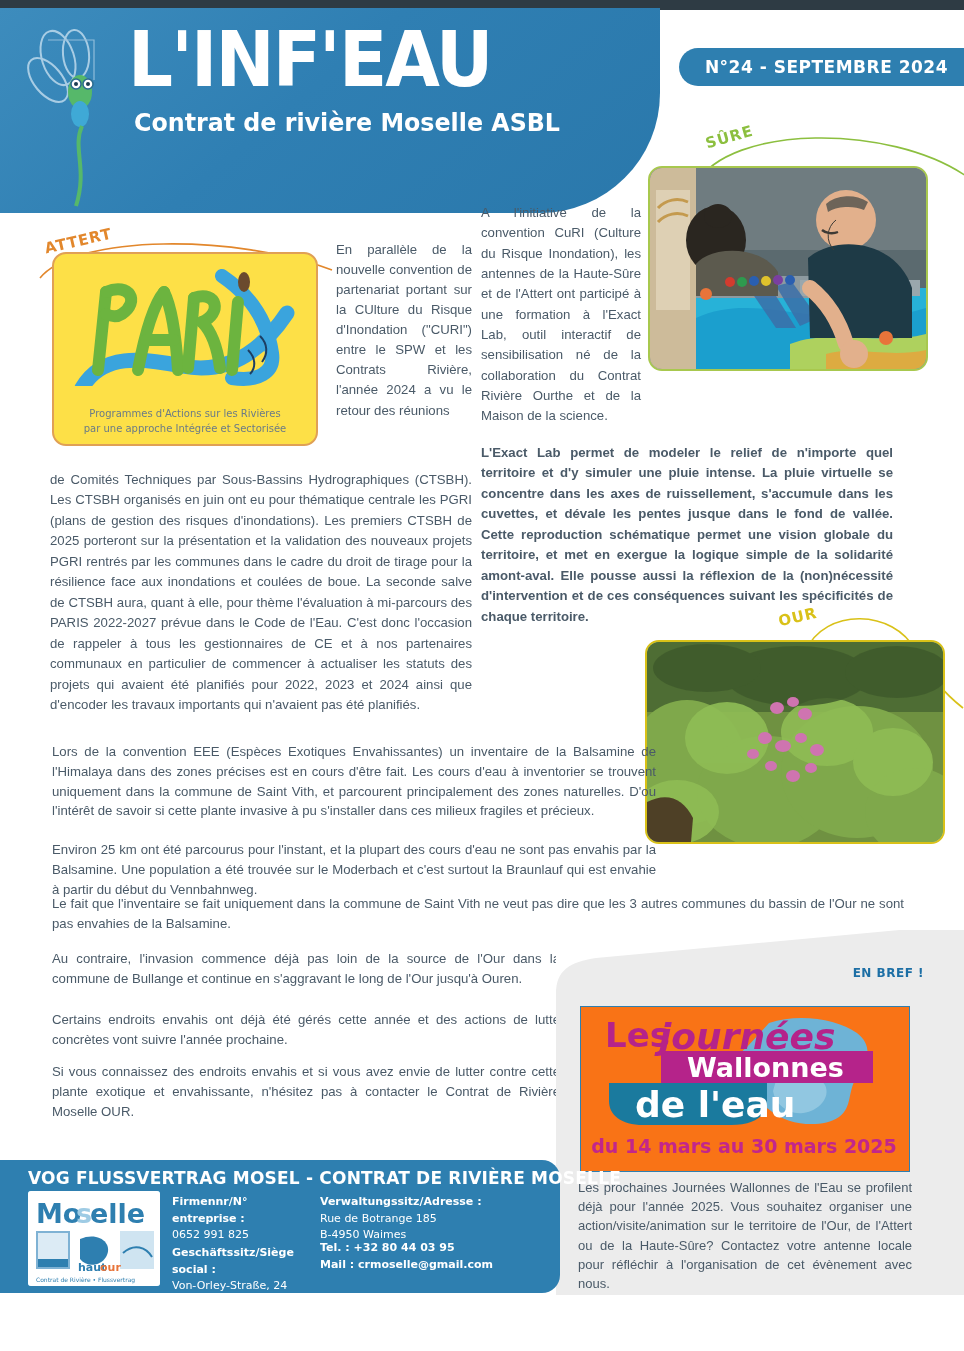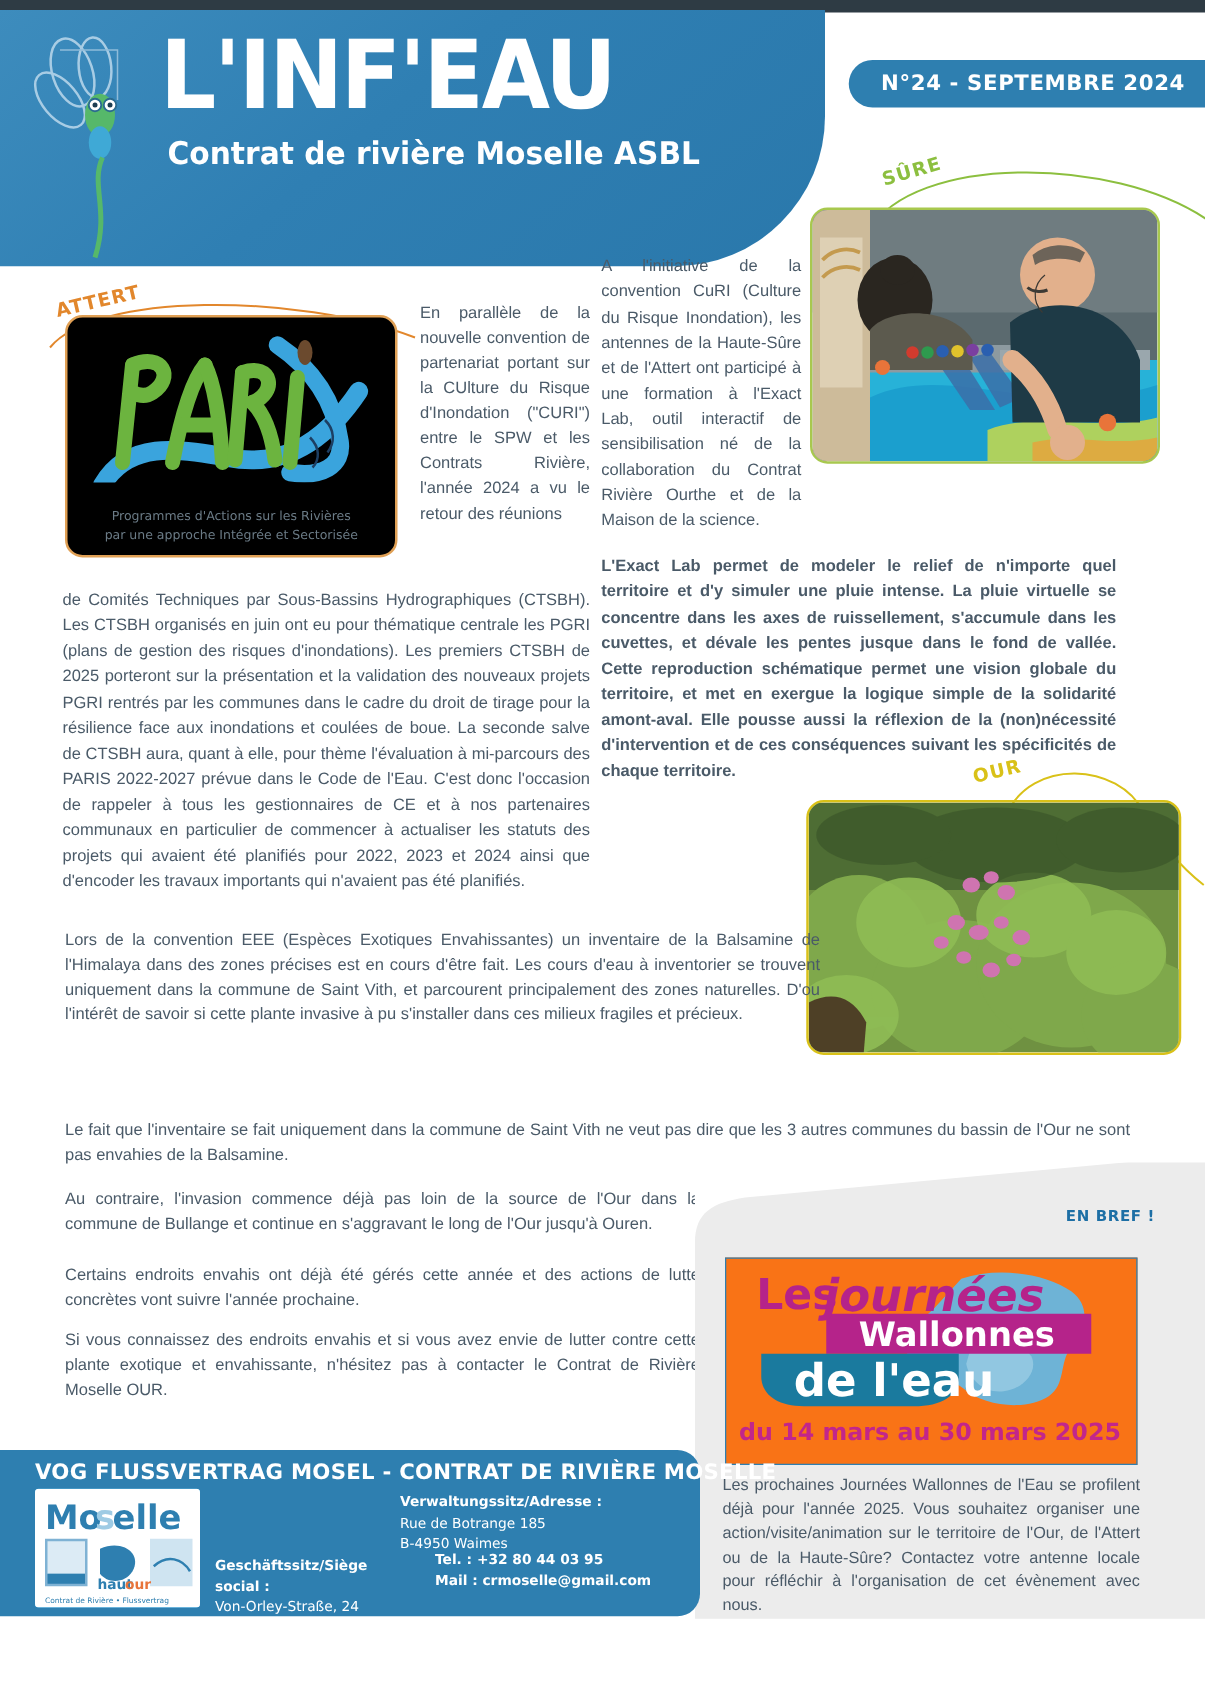--- a/index.html
+++ b/index.html
@@ -51,21 +51,21 @@
     position:absolute;font-weight:bold;font-size:15px;
     letter-spacing:1px;font-family:"DejaVu Sans", sans-serif;
   }
   .tag-attert{left:44px;top:232px;color:#e2872c;transform:rotate(-13deg);}
   .tag-sure{left:705px;top:128px;color:#8cbf3f;transform:rotate(-16deg);}
   .tag-our{left:778px;top:608px;color:#d9c118;transform:rotate(-13deg);}
 
   
   .paris-box{
     position:absolute;left:52px;top:252px;width:262px;height:190px;
-    border:2px solid #e0a055;border-radius:14px;background:#000000;
+    border:2px solid #e0a055;border-radius:14px;background:#fde047;
     overflow:hidden;
   }
   .paris-word{
     position:absolute;left:18px;top:4px;width:230px;height:128px;
   }
   .paris-cap{
     position:absolute;left:12px;bottom:8px;width:238px;
     text-align:center;font-size:10px;color:#6b7b86;line-height:1.45;
     font-family:"DejaVu Sans", sans-serif;
   }
@@ -154,21 +154,21 @@
     background:#7dd3fc;border-radius:3px;overflow:hidden;
   }
   .fcol{
     position:absolute;color:#ffffff;font-size:11px;line-height:1.5;
     font-family:"DejaVu Sans", sans-serif;
   }
   .fcol b{font-weight:bold;}
   .fc1a{left:172px;top:1194px;width:140px;}
   .fc1b{left:172px;top:1245px;width:150px;}
   .fc2a{left:320px;top:1194px;width:180px;}
-  .fc2b{left:320px;top:1240px;width:190px;margin-left:28px;}
+  .fc2b{left:320px;top:1240px;width:190px;}
 
   .logo-strip{
     position:absolute;left:0;top:1298px;width:964px;height:53px;
     background:#ffffff;
   }
 </style>
 </head>
 <body>
 
 <div class="page">
@@ -315,20 +315,21 @@
         <ellipse cx="170" cy="108" rx="7" ry="6"></ellipse>
         <ellipse cx="124" cy="124" rx="6" ry="5"></ellipse>
         <ellipse cx="146" cy="134" rx="7" ry="6"></ellipse>
         <ellipse cx="164" cy="126" rx="6" ry="5"></ellipse>
         <ellipse cx="106" cy="112" rx="6" ry="5"></ellipse>
       </g>
     </svg>
   </div>
 
   <div class="mid mid-1">Lors de la convention EEE (Espèces Exotiques Envahissantes) un inventaire de la Balsamine de l'Himalaya dans des zones précises est en cours d'être fait. Les cours d'eau à inventorier se trouvent uniquement dans la commune de Saint Vith, et parcourent principalement des zones naturelles. D'ou l'intérêt de savoir si cette plante invasive à pu s'installer dans ces milieux fragiles et précieux.</div>
+  <div class="mid mid-2">Environ 25 km ont été parcourus pour l'instant, et la plupart des cours d'eau ne sont pas envahis par la Balsamine. Une population a été trouvée sur le Moderbach et c'est surtout la Braunlauf qui est envahie à partir du début du Vennbahnweg.</div>
   <div class="mid mid-3">Le fait que l'inventaire se fait uniquement dans la commune de Saint Vith ne veut pas dire que les 3 autres communes du bassin de l'Our ne sont pas envahies de la Balsamine.</div>
   <div class="mid mid-4">Au contraire, l'invasion commence déjà pas loin de la source de l'Our dans la commune de Bullange et continue en s'aggravant le long de l'Our jusqu'à Ouren.</div>
   <div class="mid mid-5">Certains endroits envahis ont déjà été gérés cette année et des actions de lutte concrètes vont suivre l'année prochaine.</div>
   <div class="mid mid-6">Si vous connaissez des endroits envahis et si vous avez envie de lutter contre cette plante exotique et envahissante, n'hésitez pas à contacter le Contrat de Rivière Moselle OUR.</div>
 
   <div class="grey-panel"></div>
   <svg style="position:absolute;left:556px;top:924px;width:408px;height:70px;" viewBox="0 0 408 70">
     <path d="M0 70 C 0 46, 14 38, 40 34 L408 0 L408 -6 L0 -6 Z" fill="#ffffff"></path>
   </svg>
   <div class="enbref">EN BREF !</div>
@@ -365,20 +366,24 @@
       <rect x="10" y="68" width="30" height="8" fill="#2e7fb0"></rect>
       <rect x="92" y="40" width="34" height="38" fill="#cfe4f1"></rect>
       <path d="M95 62 C 106 52, 118 56, 124 66" stroke="#2e7fb0" stroke-width="2" fill="none"></path>
       <path d="M52 48 C 70 40, 86 52, 78 66 C 72 76, 58 76, 52 68" fill="#2e7fb0"></path>
       <text x="50" y="80" font-family="DejaVu Sans, sans-serif" font-size="11" font-weight="bold" fill="#2e7fb0">haut</text>
       <text x="72" y="80" font-family="DejaVu Sans, sans-serif" font-size="11" font-weight="bold" fill="#e8743a">our</text>
       <text x="8" y="91" font-family="DejaVu Sans, sans-serif" font-size="6" fill="#2e7fb0">Contrat de Rivière • Flussvertrag</text>
     </svg>
   </div>
 
+  <div class="fcol fc1a">
+    <b>Firmennr/N° entreprise :</b><br>
+    <span>0652 991 825</span>
+  </div>
   <div class="fcol fc1b">
     <b>Geschäftssitz/Siège social :</b><br>
     <span>Von-Orley-Straße, 24</span><br>
     <span>B-4790 Burg-Reuland</span>
   </div>
   <div class="fcol fc2a">
     <b>Verwaltungssitz/Adresse :</b><br>
     <span>Rue de Botrange 185</span><br>
     <span>B-4950 Waimes</span>
   </div>

